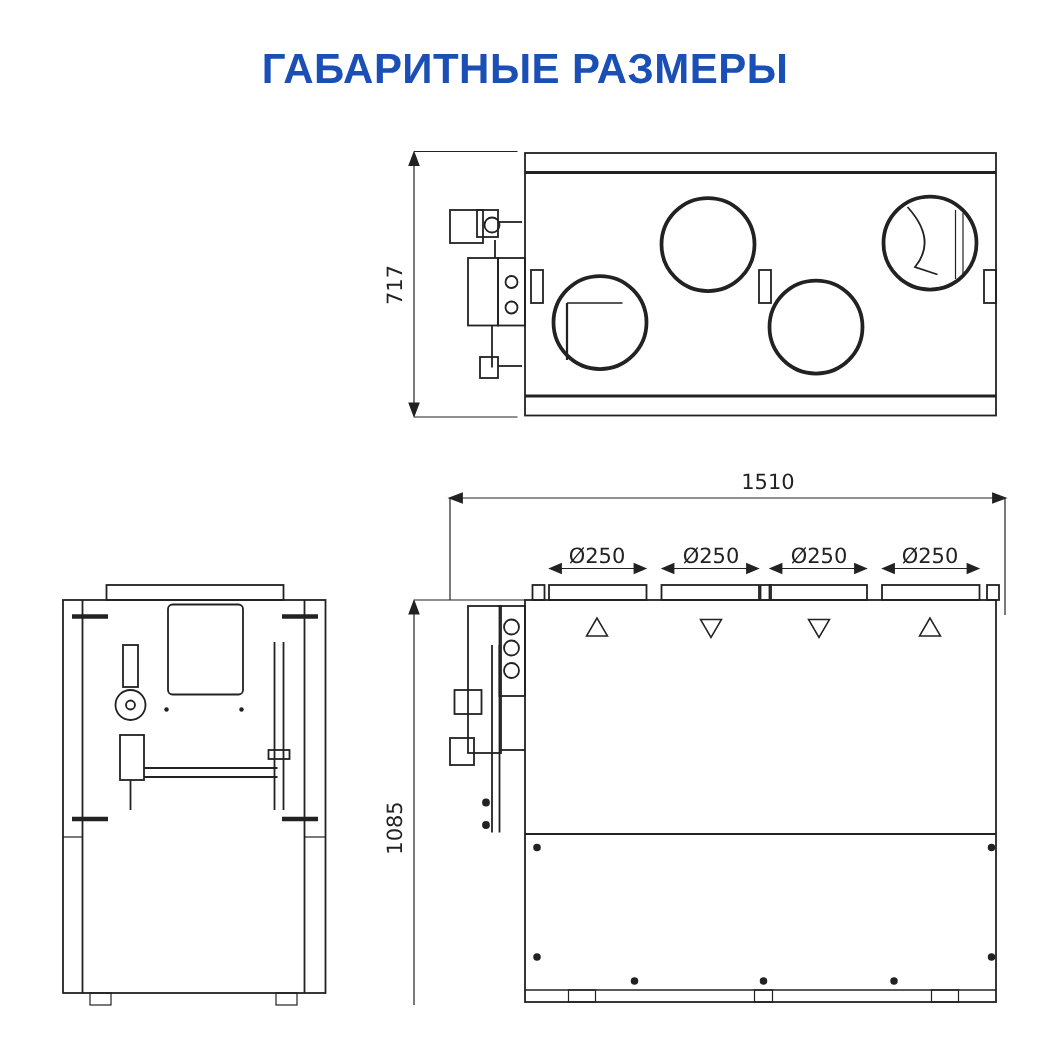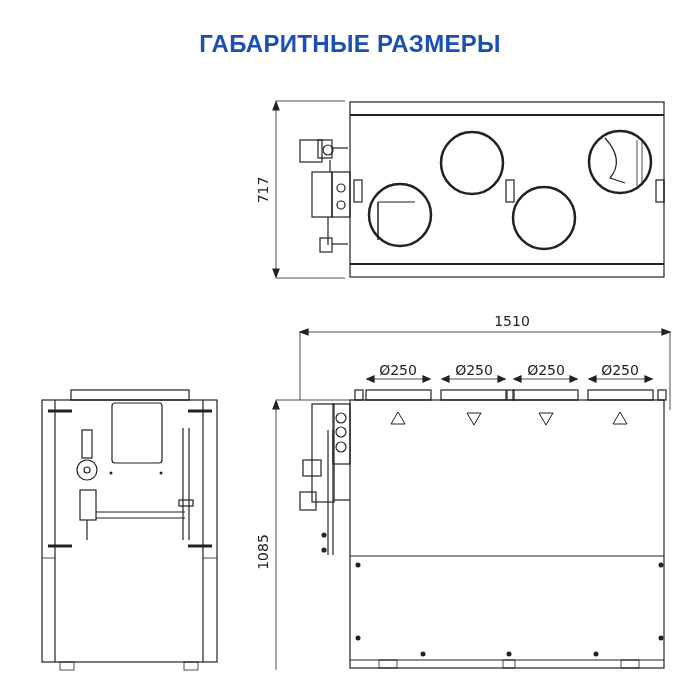--- a/index.html
+++ b/index.html
@@ -1,17 +1,17 @@
 <!DOCTYPE html>
 <html><head>
 <meta charset="utf-8">
 <style>
   html,body{margin:0;padding:0;background:#ffffff;}
   body{width:700px;height:700px;position:relative;overflow:hidden;font-family:"Liberation Sans",sans-serif;}
-  .title{position:absolute;left:0;top:30px;width:700px;text-align:center;font-weight:bold;font-size:24px;letter-spacing:0.3px;}
+  .title{position:absolute;left:0;top:30px;width:700px;text-align:center;font-weight:bold;font-size:28px;letter-spacing:0.3px;}
   svg{position:absolute;left:0;top:0;}
   .dim{font-family:"DejaVu Sans",sans-serif;font-size:14px;fill:#222;}
 </style>
 </head>
 <body>
 
 <div class="title" style="color: rgb(26, 79, 181);">ГАБАРИТНЫЕ РАЗМЕРЫ</div>
 
 <svg width="700" height="700" viewBox="0 0 700 700" fill="none" stroke="#222" stroke-width="1.2">
 

